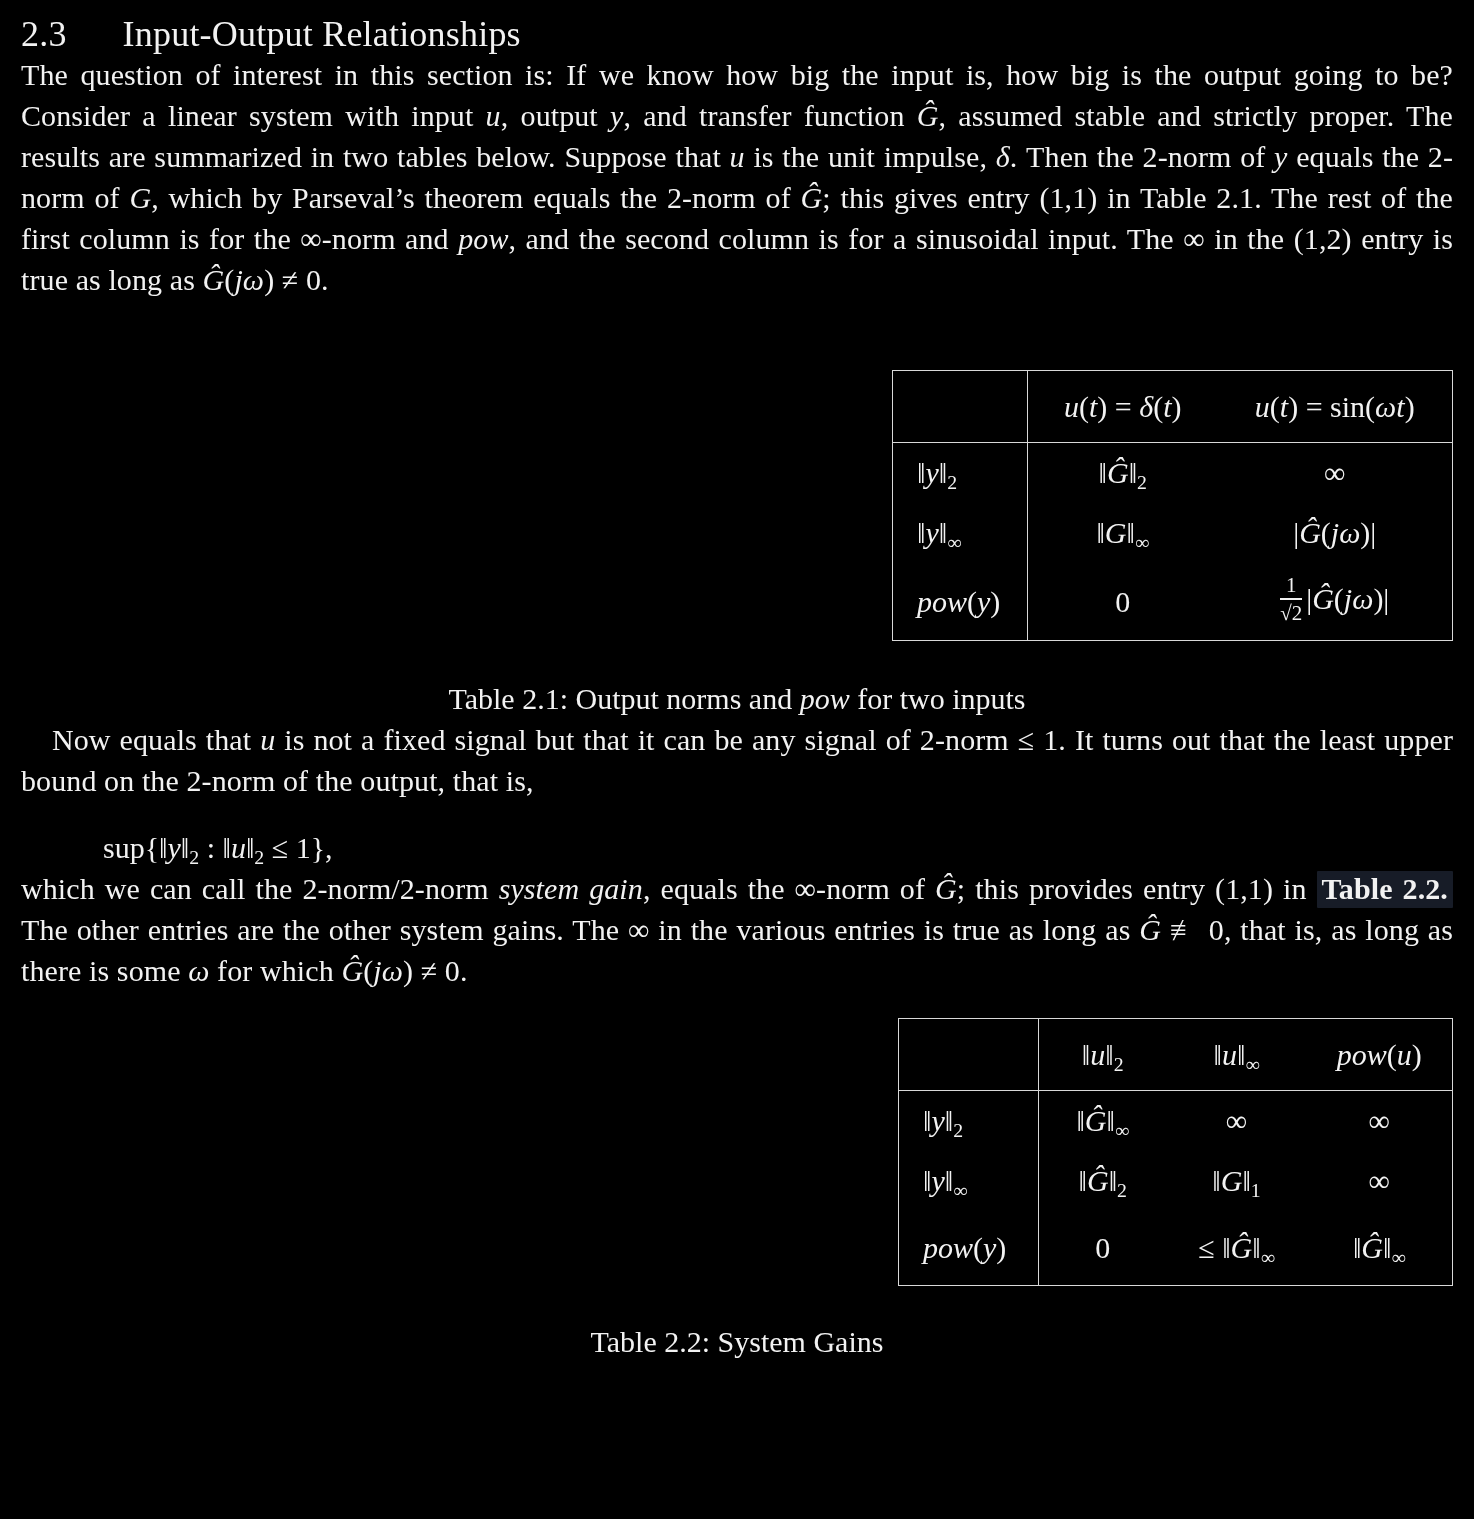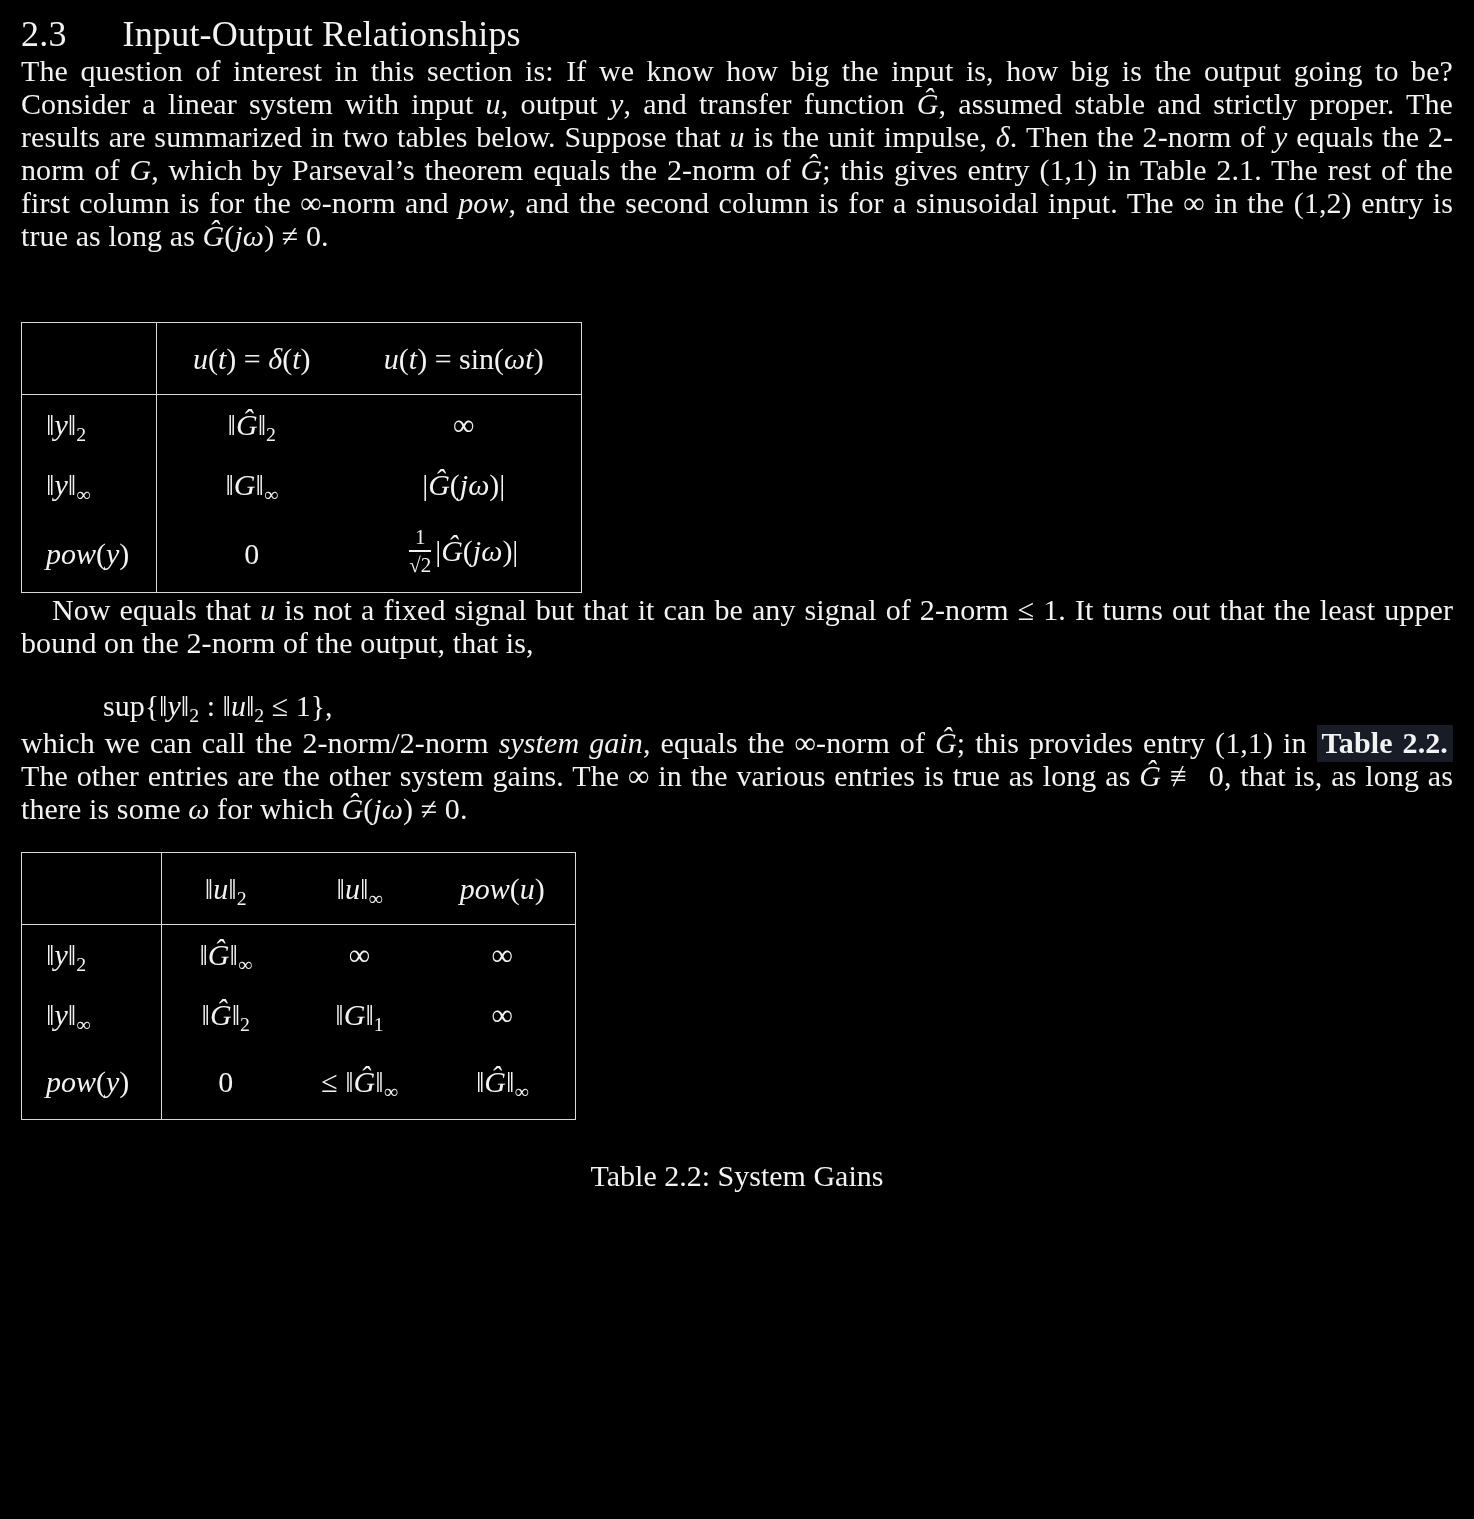--- a/index.html
+++ b/index.html
@@ -11,32 +11,32 @@
     background:var(--bg);color:var(--fg);
     font-family:"Liberation Serif", "DejaVu Serif", serif;
   }
   .page{padding:0 21px;}
   .heading{
     margin:14px 0 0 0;font-size:36px;font-weight:normal;line-height:1.12;
     letter-spacing:.2px;
   }
   .heading .num{margin-right:56px;}
   p.body{
-    font-size:30px;line-height:33px;margin:0;text-align:justify;
+    font-size:30px;line-height:41px;margin:0;text-align:justify;
     letter-spacing:.1px;
   }
   .p1{margin-top:31px;}
   .p2{margin-top:45px;text-indent:31px;}
   .eqn{margin-top:26px;margin-left:82px;font-size:30px;line-height:41px;}
   .p3{margin-top:26px;}
   .it{font-style:italic;}
   sub{font-size:0.66em;line-height:0;vertical-align:-0.30em;}
   .hl{background:var(--hl);padding:1px 5px 3px 5px;border-radius:1px;cursor:pointer;font-weight:bold;}
   
-  .tcenter{display:flex;justify-content:flex-start;}
+  .tcenter{display:flex;justify-content:flex-end;}
   .tw1{margin-top:70px;}
   .tw2{margin-top:27px;}
   .mtable{
     border-collapse:collapse;border:1.5px solid var(--border);
     table-layout:fixed;
   }
   .mtable td{
     font-size:30px;vertical-align:middle;text-align:center;
     padding:0;overflow:visible;
   }
@@ -94,20 +94,21 @@
           <td><span>|</span><span class="it">Ĝ</span><span>(</span><span class="it">jω</span><span>)|</span></td>
         </tr>
         <tr class="r2">
           <td class="c0"><span class="it">pow</span><span>(</span><span class="it">y</span><span>)</span></td>
           <td><span>0</span></td>
           <td><span class="frac"><span class="num">1</span><span class="den">√2</span></span><span>|</span><span class="it">Ĝ</span><span>(</span><span class="it">jω</span><span>)|</span></td>
         </tr>
       </tbody>
     </table>
   </div>
+  <div class="tcap cap1"><span>Table 2.1: Output norms and </span><span class="it">pow</span><span> for two inputs</span></div>
 
   <p class="body p2"><span>Now equals that </span><span class="it">u</span><span> is not a fixed signal but that it can be any signal of 2-norm ≤ 1. It turns out that the least upper bound on the 2-norm of the output, that is,</span></p>
 
   <div class="eqn"><span>sup{‖</span><span class="it">y</span><span>‖</span><sub>2</sub><span> : ‖</span><span class="it">u</span><span>‖</span><sub>2</sub><span> ≤ 1},</span></div>
 
   <p class="body p3"><span>which we can call the 2-norm/2-norm </span><span class="it">system gain</span><span>, equals the ∞-norm of </span><span class="it">Ĝ</span><span>; this provides entry (1,1) in </span><span class="hl">Table 2.2.</span><span> The other entries are the other system gains. The ∞ in the various entries is true as long as </span><span class="it">Ĝ</span><span> ≢ 0, that is, as long as there is some </span><span class="it">ω</span><span> for which </span><span class="it">Ĝ</span><span>(</span><span class="it">jω</span><span>) ≠ 0.</span></p>
 
   <div class="tcenter tw2">
     <table class="mtable t2">
       <colgroup>

